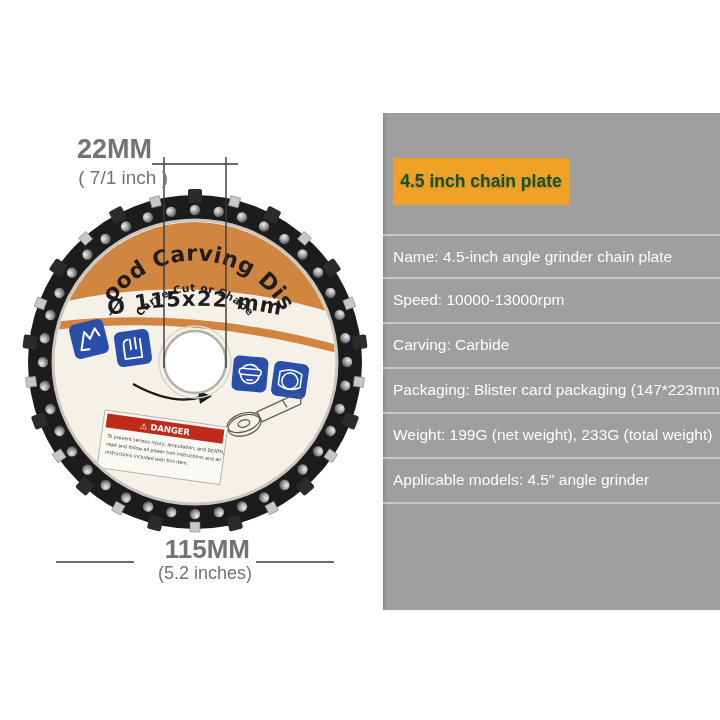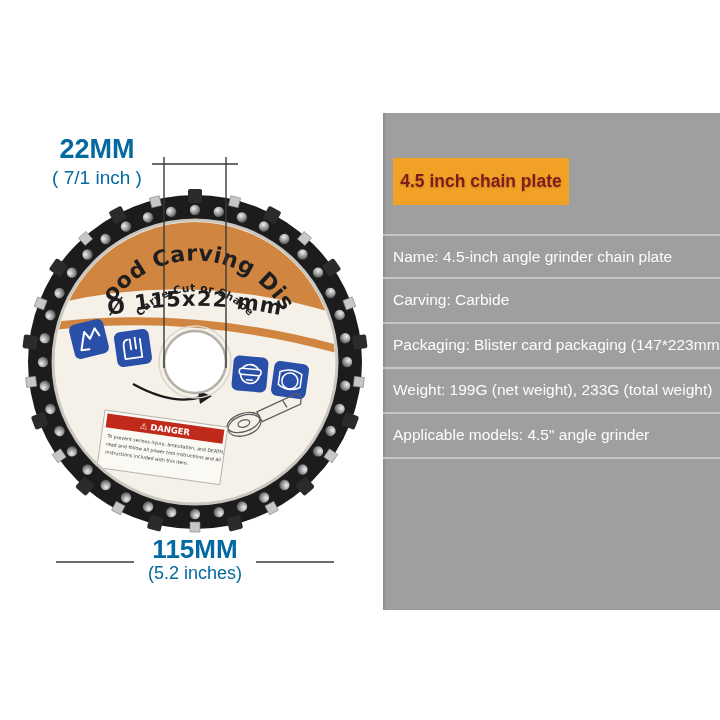--- a/index.html
+++ b/index.html
@@ -8,29 +8,29 @@
   .stage{position:absolute;left:0;top:0;width:720px;height:720px;}
 
   
   #disc-svg{position:absolute;left:0;top:100px;width:390px;height:520px;}
   .t-title{font-size:22px;font-weight:bold;fill:#1e1e1e;letter-spacing:.5px;font-family:"DejaVu Sans",sans-serif;}
   .t-sub{font-size:10.5px;font-weight:bold;fill:#1e1e1e;letter-spacing:.5px;font-family:"DejaVu Sans",sans-serif;}
   .t-size{font-size:21px;font-weight:bold;fill:#1e1e1e;letter-spacing:1px;font-family:"DejaVu Sans",sans-serif;}
   .danger-head{font-size:8.5px;font-weight:bold;fill:#ffffff;font-family:"DejaVu Sans",sans-serif;}
   .danger-line{font-size:4.7px;fill:#3c3c3c;font-family:"DejaVu Sans",sans-serif;}
 
-  .dim-label{position:absolute;color:#0369a1;text-align:center;white-space:nowrap;}
+  .dim-label{position:absolute;color:#737373;text-align:right;white-space:nowrap;}
   #bore-mm{left:42px;top:134px;width:110px;font-size:27px;font-weight:bold;}
   #bore-inch{left:26px;top:167px;width:142px;font-size:19px;}
   #dia-mm{left:140px;top:534px;width:110px;font-size:26px;font-weight:bold;}
   #dia-inch{left:138px;top:563px;width:114px;font-size:18px;}
 
   
   #panel{position:absolute;left:383px;top:113px;width:337px;height:497px;background:#9f9f9f;box-shadow:inset 3px 0 2px -1px #8d8d8d;}
-  #badge{position:absolute;left:10px;top:45px;width:176px;height:47px;background:#f1a226;color:#7f1d1d;font-weight:bold;font-size:17.5px;line-height:47px;text-align:center;text-shadow:0 1px 2px rgba(90,55,0,.35);}
+  #badge{position:absolute;left:10px;top:45px;width:176px;height:47px;background:#f1a226;color:#14532d;font-weight:bold;font-size:17.5px;line-height:47px;text-align:center;text-shadow:0 1px 2px rgba(90,55,0,.35);}
   #specs{position:absolute;left:0;top:121px;width:100%;}
   .spec-row{height:45px;line-height:42px;box-sizing:border-box;border-bottom:2px solid #c6c6c6;color:#fdfdfd;font-size:15.5px;padding-left:10px;white-space:nowrap;overflow:hidden;}
   .spec-row:first-child{border-top:2px solid #c6c6c6;}
 </style>
 </head>
 <body>
 
 <div class="stage">
 
   <svg id="disc-svg" viewBox="0 0 390 520">
@@ -196,20 +196,21 @@
 
   <div class="dim-label" id="bore-mm">22MM</div>
   <div class="dim-label" id="bore-inch">( 7/1 inch )</div>
   <div class="dim-label" id="dia-mm">115MM</div>
   <div class="dim-label" id="dia-inch">(5.2 inches)</div>
 
   <div id="panel">
     <div id="badge">4.5 inch chain plate</div>
     <div id="specs">
       <div class="spec-row">Name: 4.5-inch angle grinder chain plate</div>
+      <div class="spec-row">Speed: 10000-13000rpm</div>
       <div class="spec-row">Carving: Carbide</div>
       <div class="spec-row">Packaging: Blister card packaging (147*223mm)</div>
       <div class="spec-row">Weight: 199G (net weight), 233G (total weight)</div>
       <div class="spec-row">Applicable models: 4.5" angle grinder</div>
     </div>
   </div>
 
 </div>
 
 </body></html>

